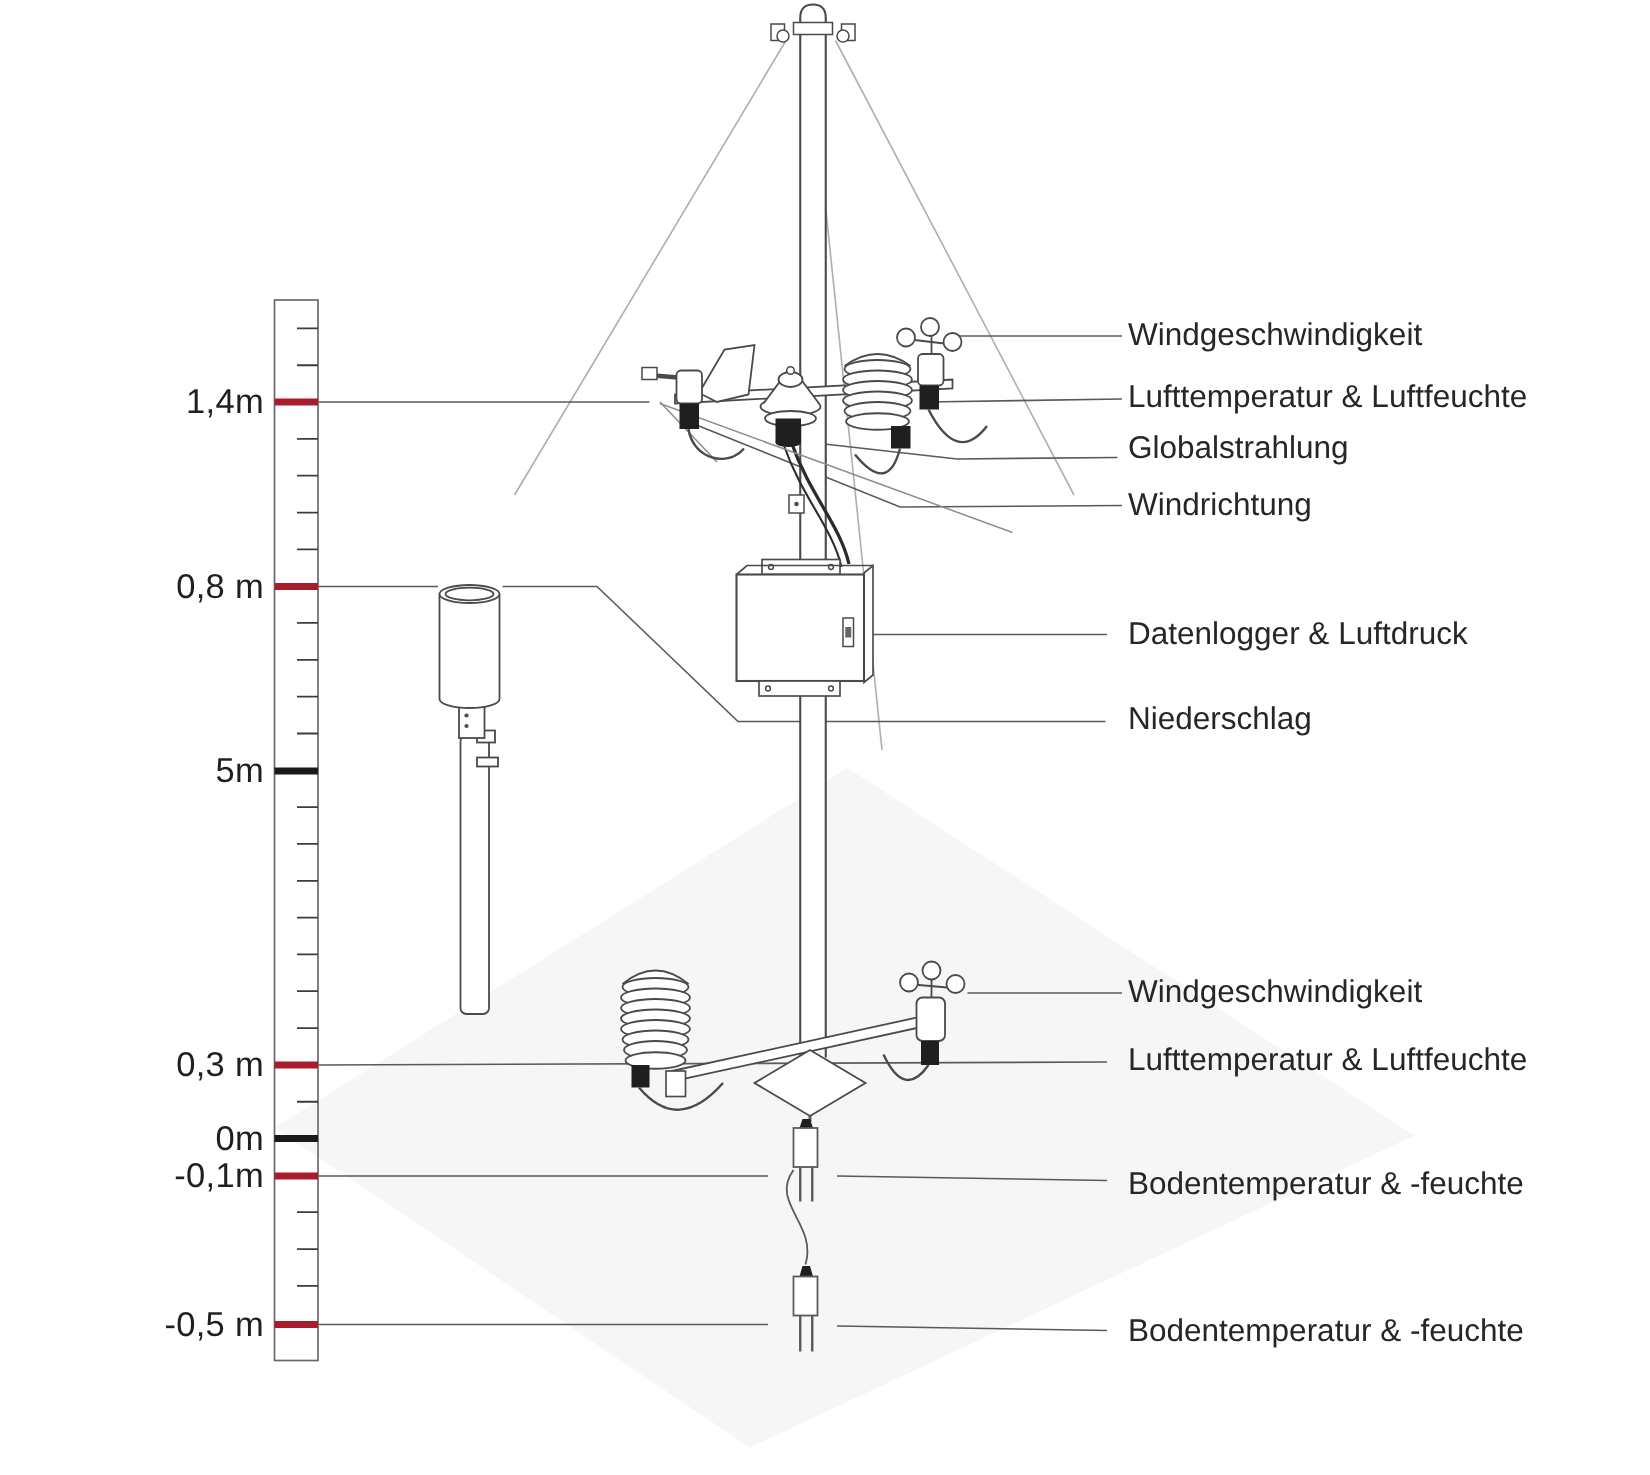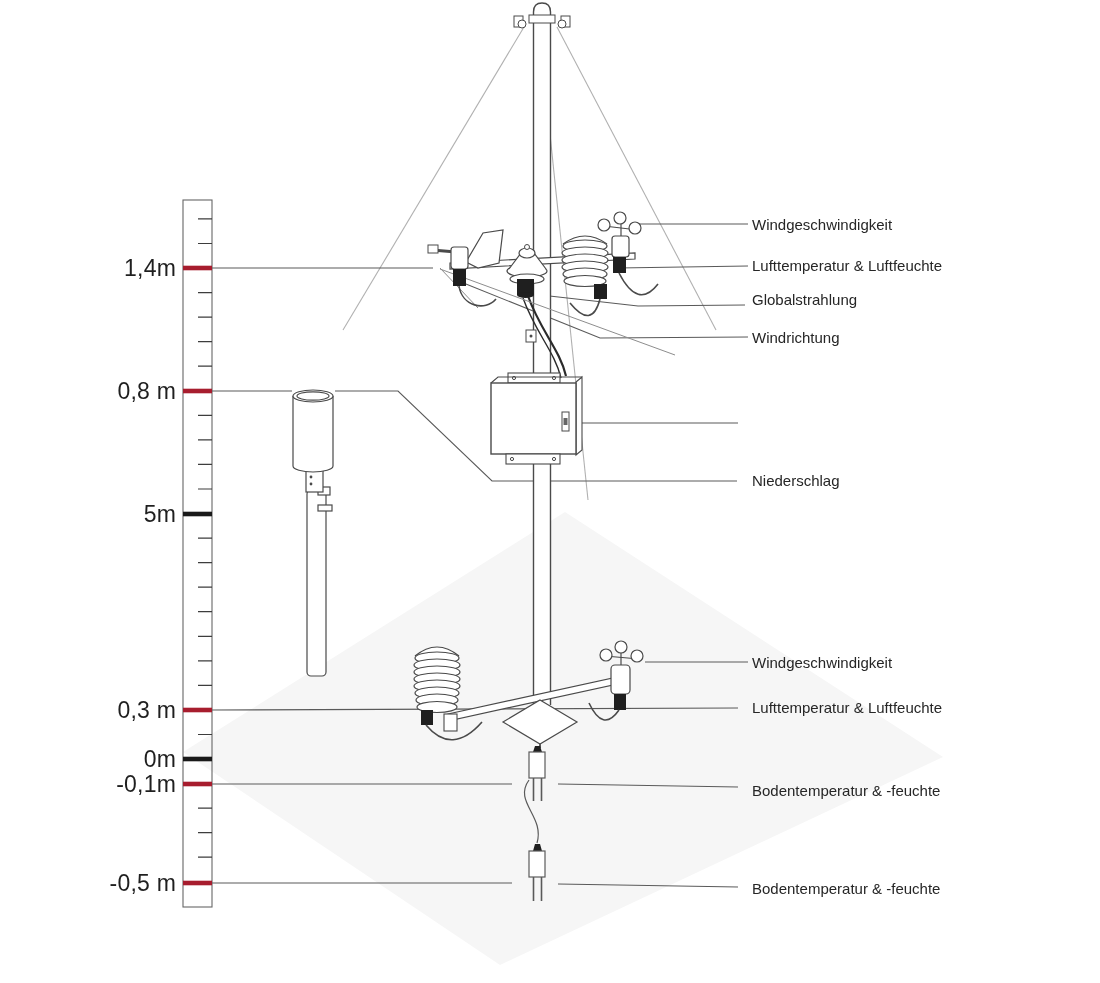--- a/index.html
+++ b/index.html
@@ -17,21 +17,21 @@
     transform:translateY(-50%);
     font-size:23px;
     color:#1f1f1f;
     white-space:nowrap;
     letter-spacing:0.2px;
   }
   .anno-label{
     position:absolute;
     left:752px;
     transform:translateY(-50%);
-    font-size:15px;
+    font-size:21px;
     color:#262626;
     white-space:nowrap;
     text-align:center;
   }
 </style>
 </head>
 <body>
 
 <div class="stage">
 
@@ -229,19 +229,20 @@
   <div class="scale-label" style="top:514px">5m</div>
   <div class="scale-label" style="top:710px">0,3 m</div>
   <div class="scale-label" style="top:759px">0m</div>
   <div class="scale-label" style="top:784px">-0,1m</div>
   <div class="scale-label" style="top:883px">-0,5 m</div>
 
   <div class="anno-label" style="top:224px">Windgeschwindigkeit</div>
   <div class="anno-label" style="top:265px">Lufttemperatur &amp; Luftfeuchte</div>
   <div class="anno-label" style="top:299px">Globalstrahlung</div>
   <div class="anno-label" style="top:337px">Windrichtung</div>
+  <div class="anno-label" style="top:423px">Datenlogger &amp; Luftdruck</div>
   <div class="anno-label" style="top:480px">Niederschlag</div>
   <div class="anno-label" style="top:662px">Windgeschwindigkeit</div>
   <div class="anno-label" style="top:707px">Lufttemperatur &amp; Luftfeuchte</div>
   <div class="anno-label" style="top:790px">Bodentemperatur &amp; -feuchte</div>
   <div class="anno-label" style="top:888px">Bodentemperatur &amp; -feuchte</div>
 
 </div>
 
 </body></html>

